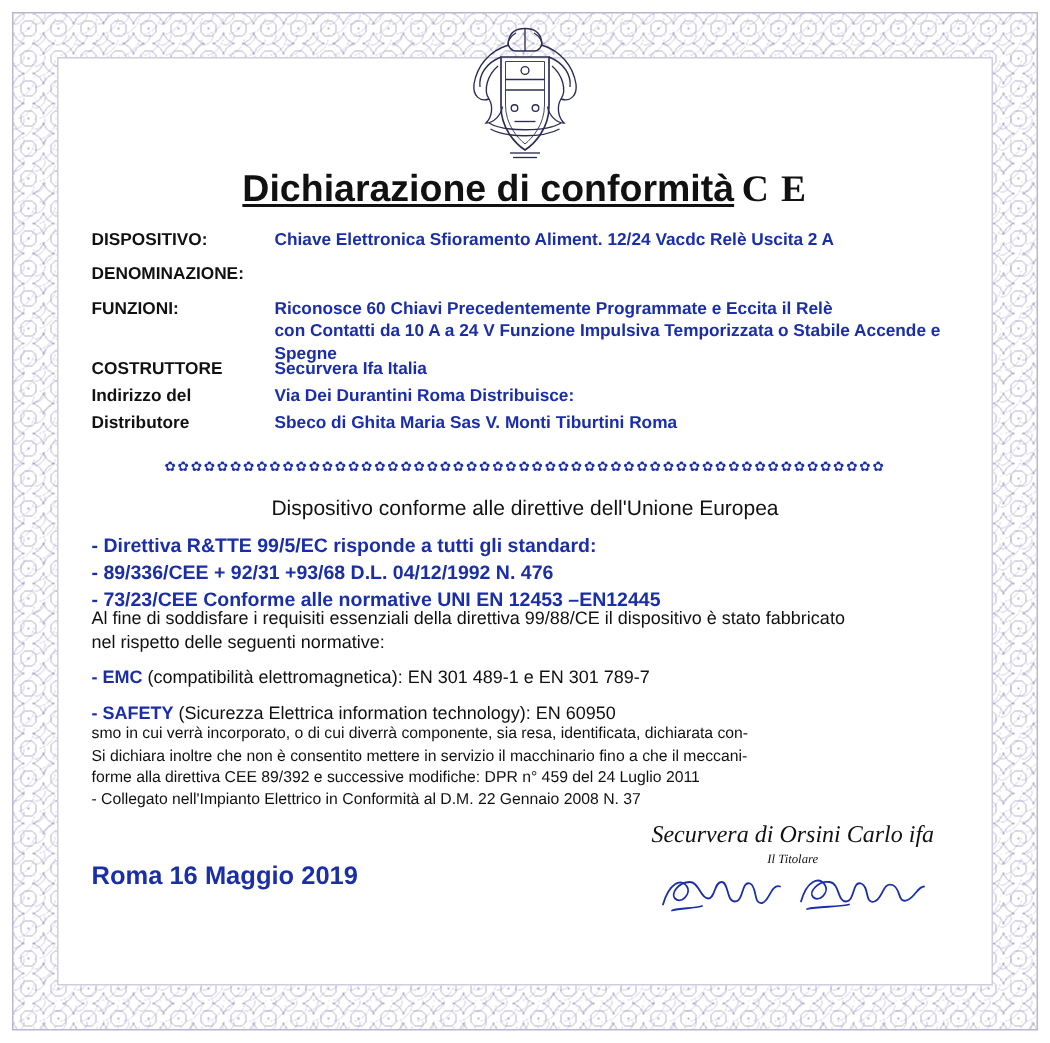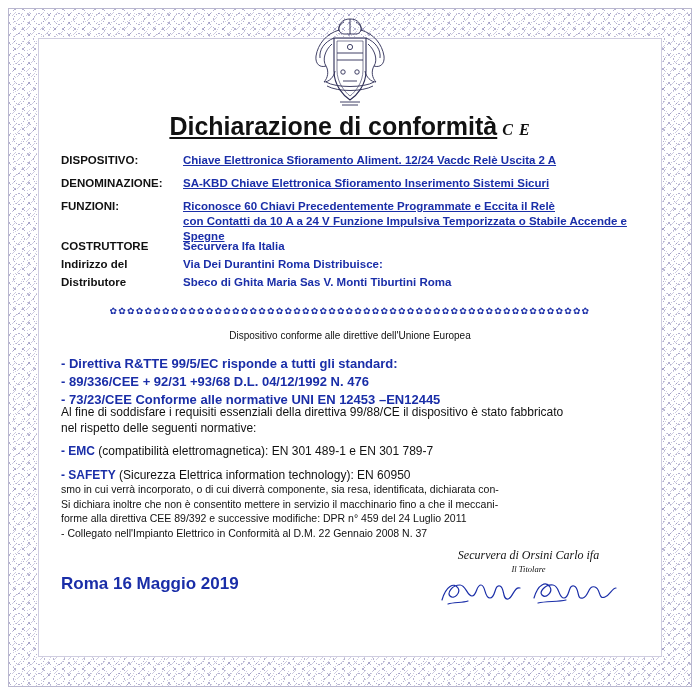--- a/index.html
+++ b/index.html
@@ -71,24 +71,23 @@
     text-align: center;
     font-size: 25px;
     font-weight: bold;
     letter-spacing: 0px;
     margin: 0;
     color: #111;
   }
   h1.title .u { text-decoration: underline; }
   h1.title .ce {
     font-family: "Liberation Serif", serif;
-    font-size: 16px;
+    font-size: 25px;
     letter-spacing: 1px;
     padding-left: 5px;
-    font-style: italic;
   }
 
   .fields {
     position: absolute;
     top: 137px;
     left: 15px;
     right: 0;
     font-size: 11.5px;
   }
   .frow {
@@ -103,21 +102,21 @@
     color: #111;
     font-size: 11.5px;
     line-height: 15px;
   }
   .fvalue {
     color: #1a2ea8;
     font-weight: bold;
     font-size: 11.5px;
     line-height: 15px;
   }
-  .fvalue .line { display: block; text-decoration: underline; }
+  .fvalue .line { display: block; }
 
   .constructor {
     position: absolute;
     top: 223px;
     left: 15px;
     right: 0;
     font-size: 11.5px;
   }
   .constructor .frow { margin-bottom: 3px; }
   .constructor .flabel { width: 122px; flex: 0 0 122px; }
@@ -134,21 +133,21 @@
     white-space: nowrap;
     overflow: hidden;
   }
 
   .conform {
     position: absolute;
     top: 314px;
     left: 0;
     right: 0;
     text-align: center;
-    font-size: 10px;
+    font-size: 14px;
     color: #111;
   }
 
   .directives {
     position: absolute;
     top: 339px;
     left: 15px;
     right: 0;
     color: #1a2ea8;
     font-weight: bold;
@@ -182,21 +181,21 @@
   .signature-block {
     position: absolute;
     right: 18px;
     top: 532px;
     width: 215px;
     text-align: center;
   }
   .sig-company {
     font-family: "Liberation Serif", serif;
     font-style: italic;
-    font-size: 12px;
+    font-size: 16px;
     color: #111;
   }
   .sig-role {
     font-family: "Liberation Serif", serif;
     font-style: italic;
     font-size: 8.5px;
     color: #111;
     margin-top: 1px;
   }
   .sig-mark {
@@ -266,23 +265,20 @@
 
       <div class="frow">
         <div class="flabel">DISPOSITIVO:</div>
         <div class="fvalue">
           <span class="line">Chiave Elettronica Sfioramento Aliment. 12/24 Vacdc Relè Uscita 2 A</span>
         </div>
       </div>
 
       <div class="frow">
         <div class="flabel">DENOMINAZIONE:</div>
-        <div class="fvalue">
-          <span class="line">SA-KBD Chiave Elettronica Sfioramento Inserimento Sistemi Sicuri</span>
-        </div>
       </div>
 
       <div class="frow">
         <div class="flabel">FUNZIONI:</div>
         <div class="fvalue">
           <span class="line">Riconosce 60 Chiavi Precedentemente Programmate e Eccita il Relè</span>
           <span class="line">con Contatti da 10 A a 24 V Funzione Impulsiva Temporizzata o Stabile Accende e Spegne</span>
         </div>
       </div>
 

